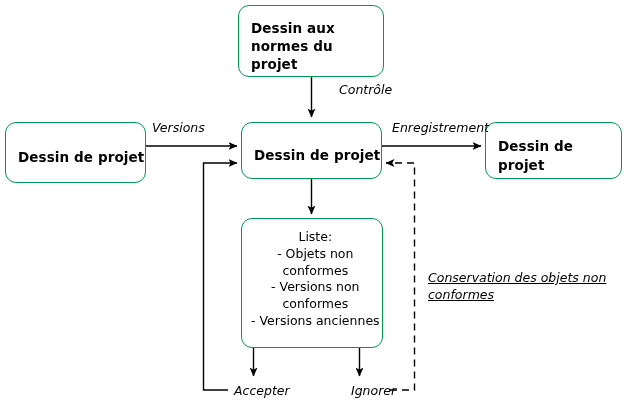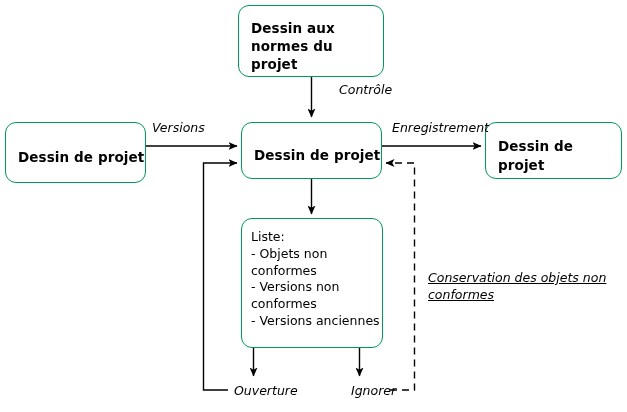--- a/index.html
+++ b/index.html
@@ -77,20 +77,21 @@
     align-items: flex-start;
     padding: 10px 0 0 9px;
   }
   .list-text {
     font-family: "DejaVu Sans", "Liberation Sans", sans-serif;
     font-weight: normal;
     font-size: 12.5px;
     color: #000000;
     line-height: 1.34;
     white-space: pre-line;
+    text-align: center;
   }
   .edge-label {
     position: absolute;
     font-family: "DejaVu Sans", "Liberation Sans", sans-serif;
     font-style: italic;
     font-size: 12.5px;
     color: #000000;
     line-height: 1.35;
     white-space: pre-line;
   }
@@ -156,21 +157,21 @@
 conformes
 - Versions anciennes</span>
   </div>
 
   <div class="edge-label" id="label-controle">Contrôle</div>
 
   <div class="edge-label" id="label-ouverture">Versions</div>
 
   <div class="edge-label" id="label-enregistrement">Enregistrement</div>
 
-  <div class="edge-label" id="label-accepter">Ouverture</div>
+  <div class="edge-label" id="label-accepter">Accepter</div>
 
   <div class="edge-label" id="label-ignorer">Ignorer</div>
 
 
   <div class="edge-label" id="label-conservation">Conservation des objets non
 conformes</div>
 
 </div>
 
 </body></html>

